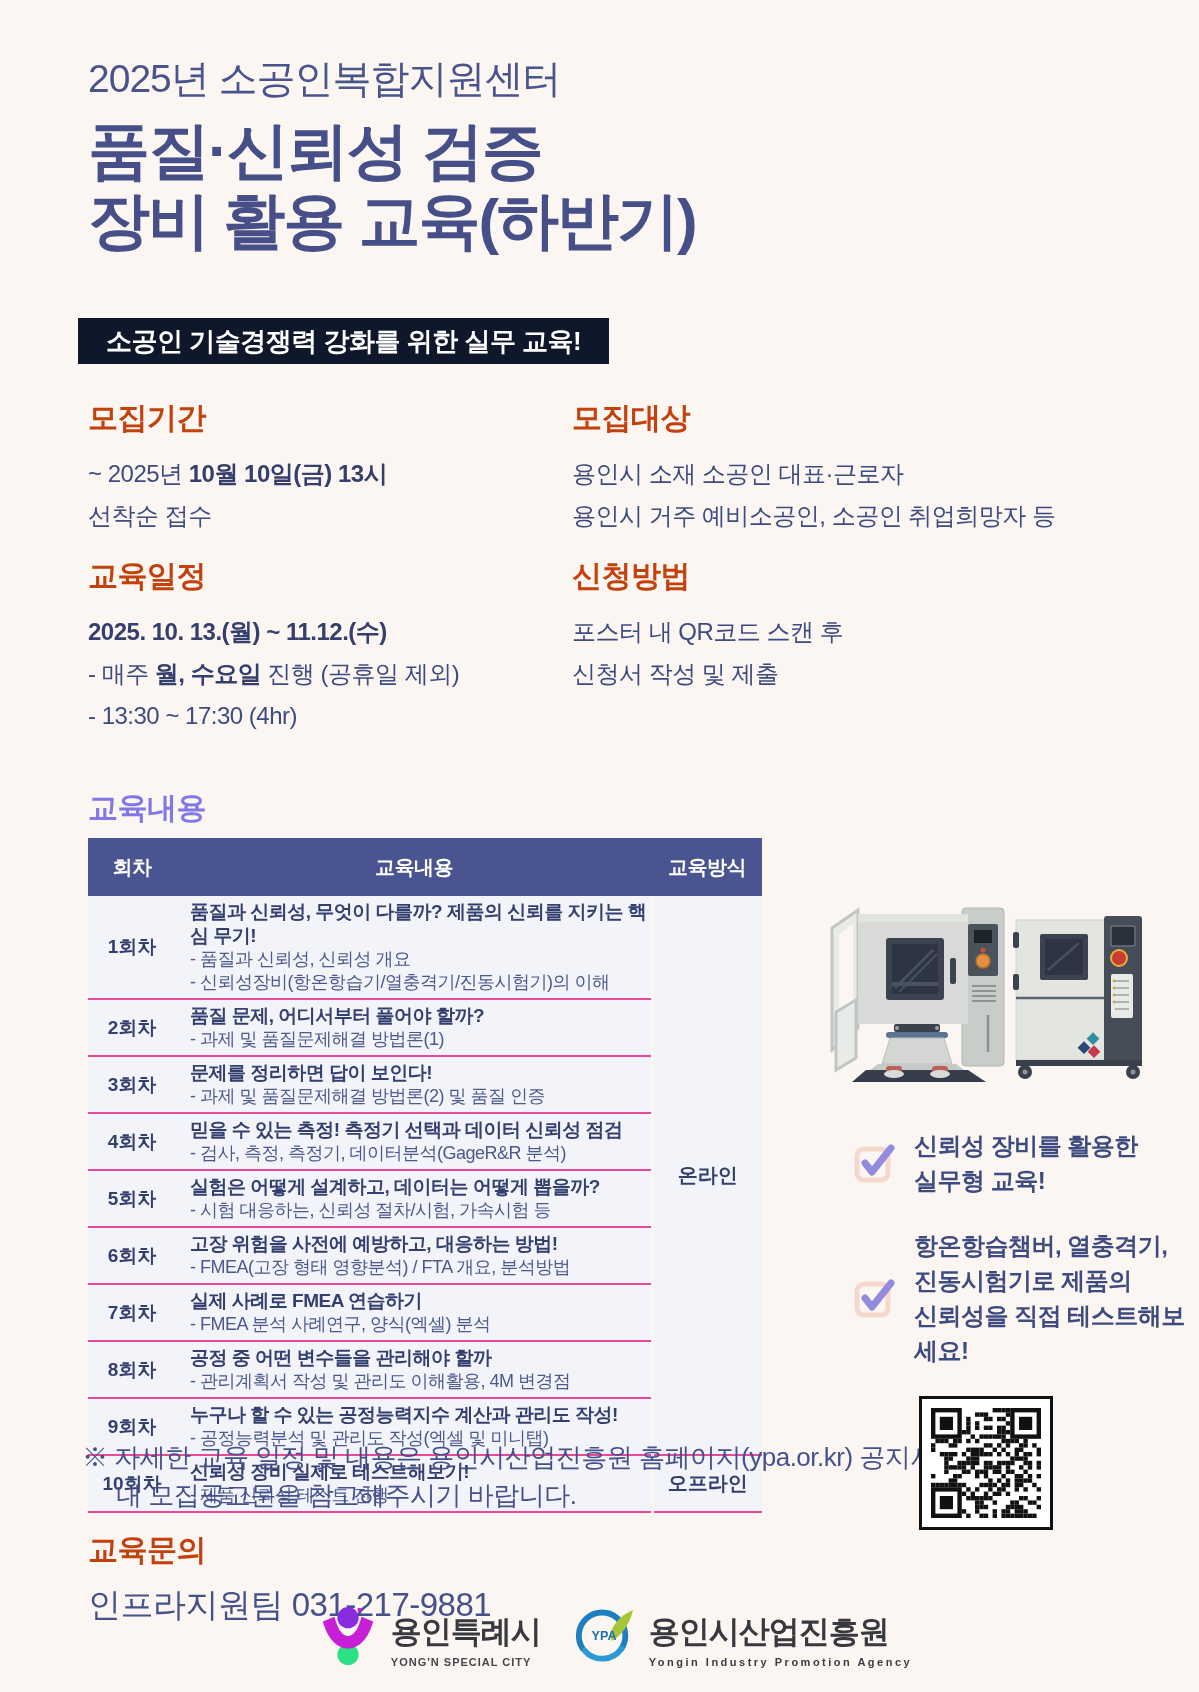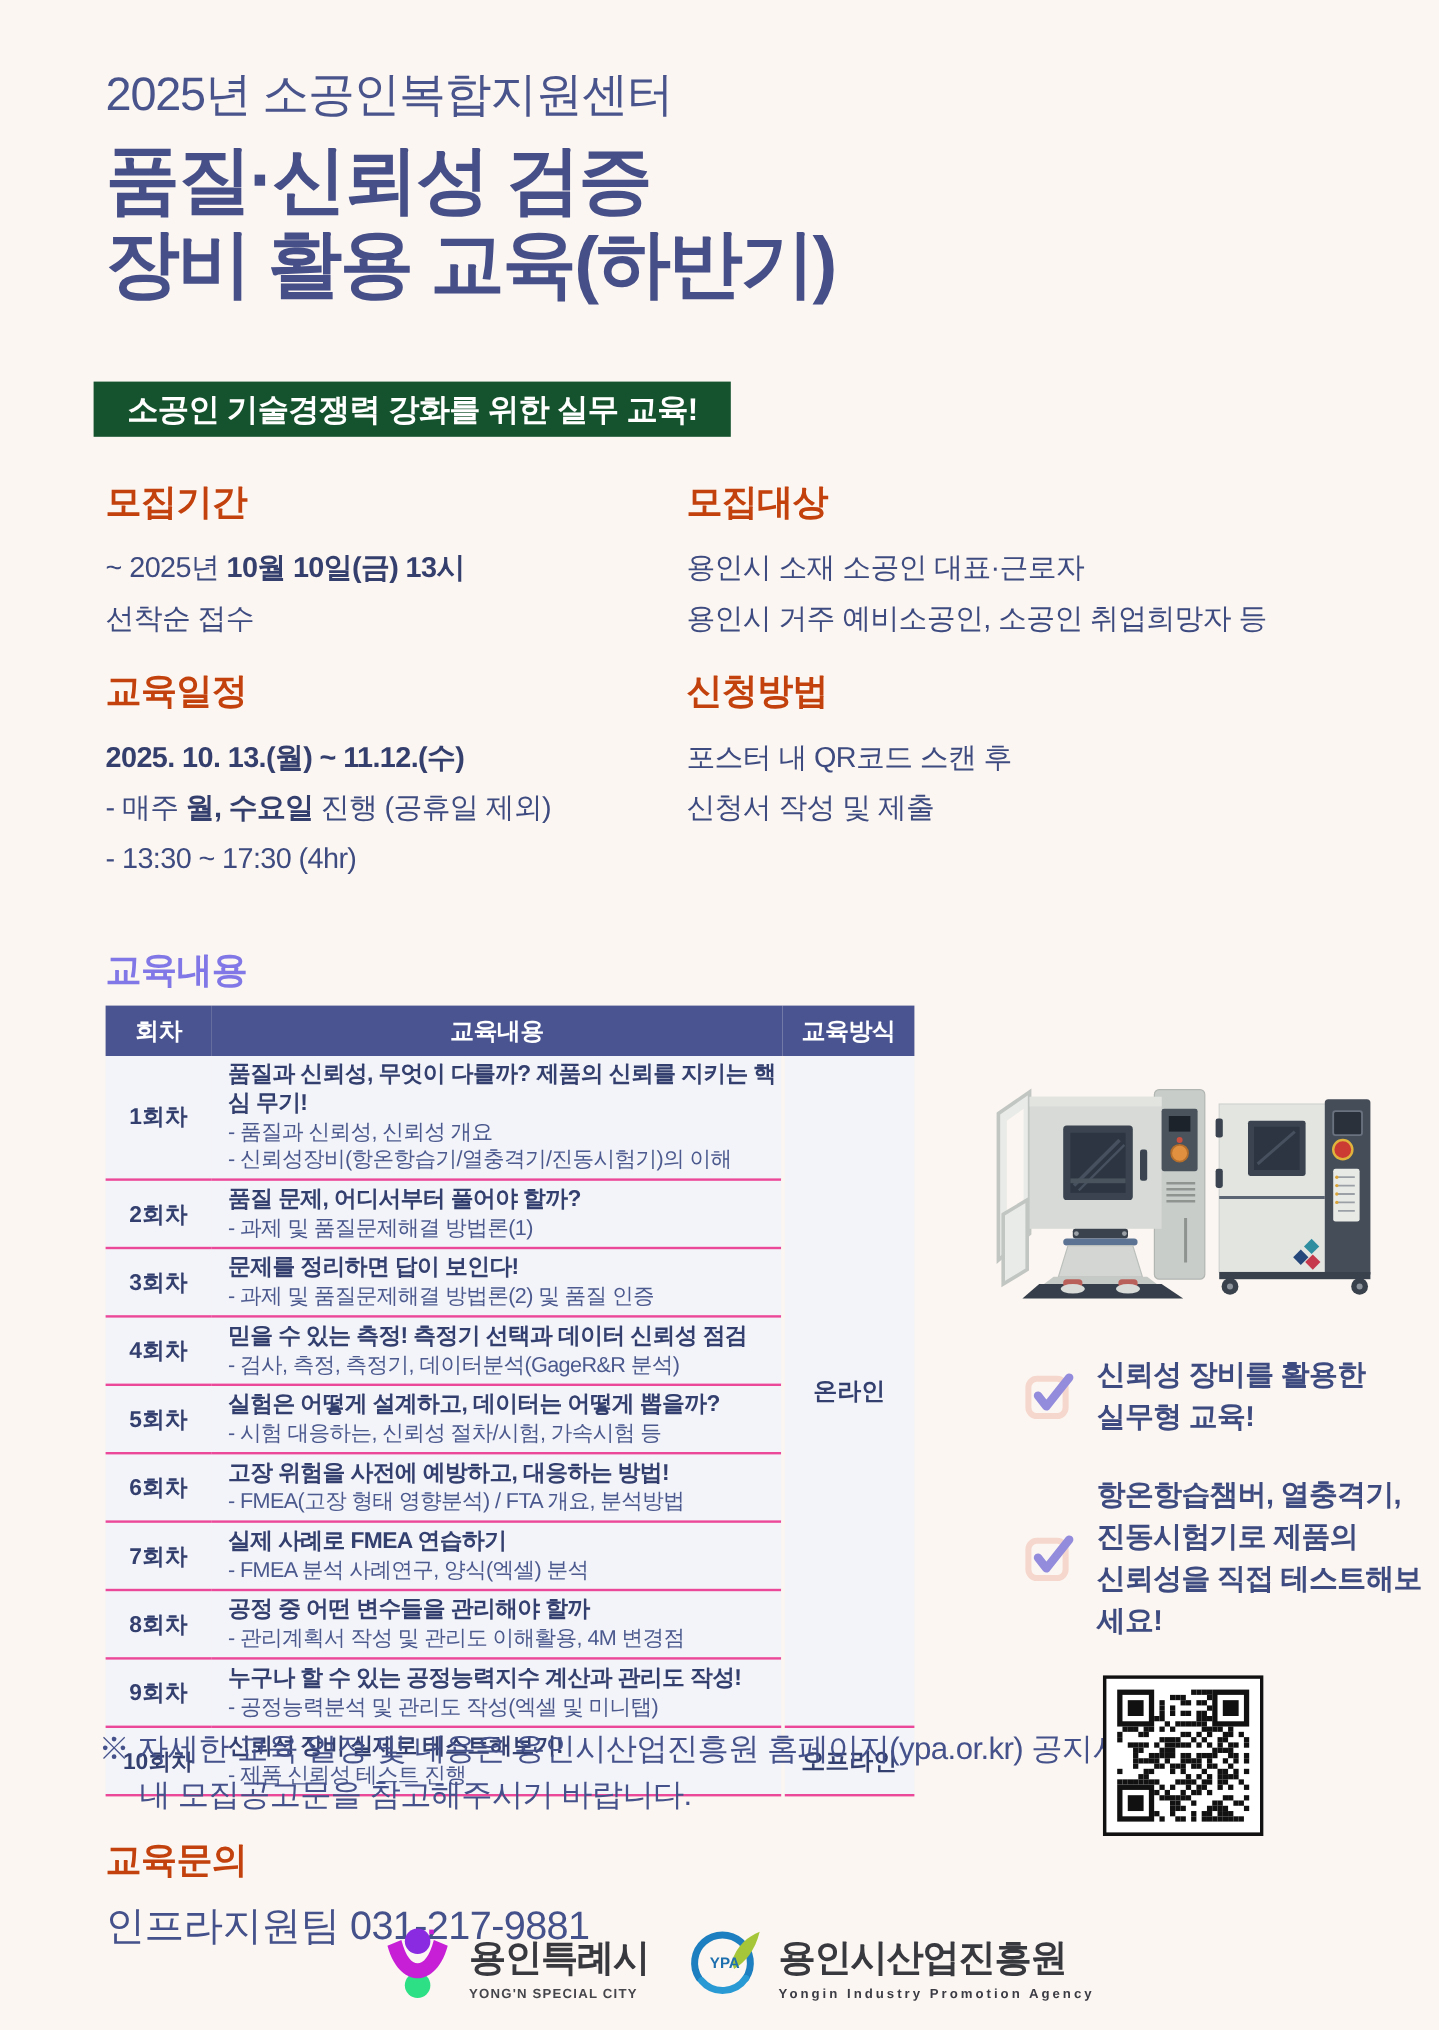--- a/index.html
+++ b/index.html
@@ -6,37 +6,37 @@
   html,body { background:#fbf6f1; }
   body { font-family:"Liberation Sans", sans-serif; }
   .poster { position:relative; width:1199px; height:1692px; background:#fbf6f1; overflow:hidden; color:#3e4b80;margin-left:16px; }
 
   
   .header { position:absolute; left:72px; top:52px; }
   .subtitle { font-size:39px; font-weight:500; color:#4a548c; letter-spacing:-1px; }
   .title { margin-top:10px; font-size:62px; line-height:70px; font-weight:800; color:#474f88; letter-spacing:-2px; }
 
   .badge { position:absolute; left:62px; top:318px; height:46px; display:inline-flex; align-items:center;
-           background:#14532d; color:#fff; font-size:26px; font-weight:700; padding:0 28px; letter-spacing:-0.5px; }
+           background:#0f172a; color:#fff; font-size:26px; font-weight:700; padding:0 28px; letter-spacing:-0.5px; }
 
   
   .sec { position:absolute; }
   .sec-h { font-size:30px; font-weight:800; color:#c2410c; letter-spacing:-0.5px; margin-bottom:14px; }
   .sec-line { font-size:24px; line-height:42px; color:#3e4b80; letter-spacing:-0.5px; }
   .sec-line b, .sec-line.allbold { font-weight:800; color:#353f6e; }
   #sec-recruit { left:72px; top:398px; }
   #sec-target  { left:556px; top:398px; }
   #sec-schedule{ left:72px; top:556px; }
   #sec-apply   { left:556px; top:556px; }
 
   .course-h { position:absolute; left:72px; top:788px; font-size:30px; font-weight:800; color:#8177e6; letter-spacing:-0.5px; }
 
   
   table.course { position:absolute; left:72px; top:838px; width:674px; border-collapse:collapse; table-layout:fixed; }
-  table.course thead th { background:#4a5490; color:#ffffff; font-size:20px; font-weight:700; height:42px; letter-spacing:-0.5px; }
+  table.course thead th { background:#4a5490; color:#ffffff; font-size:20px; font-weight:700; height:58px; letter-spacing:-0.5px; }
   table.course tbody { background:#f3f4f9; }
   table.course td { border-bottom:2px solid #ec4899; vertical-align:middle; }
   .no-cell { text-align:center; font-weight:800; font-size:19px; color:#333f6e; width:88px; }
   .content-cell { padding:4px 4px 4px 14px; }
   .row-title  { font-size:19px; font-weight:800; color:#333f6e; line-height:24px; letter-spacing:-0.5px; }
   .row-detail { font-size:18px; color:#4b598e; line-height:23px; letter-spacing:-0.5px; }
   .method-cell { width:110px; text-align:center; font-size:20px; font-weight:700; color:#333f6e; border-left:3px solid #fbf6f1; }
 
   .note { position:absolute; left:66px; top:1438px; font-size:26px; line-height:38px; color:#44518a; letter-spacing:-0.5px; }
   .note .l2 { margin-left:34px; }

